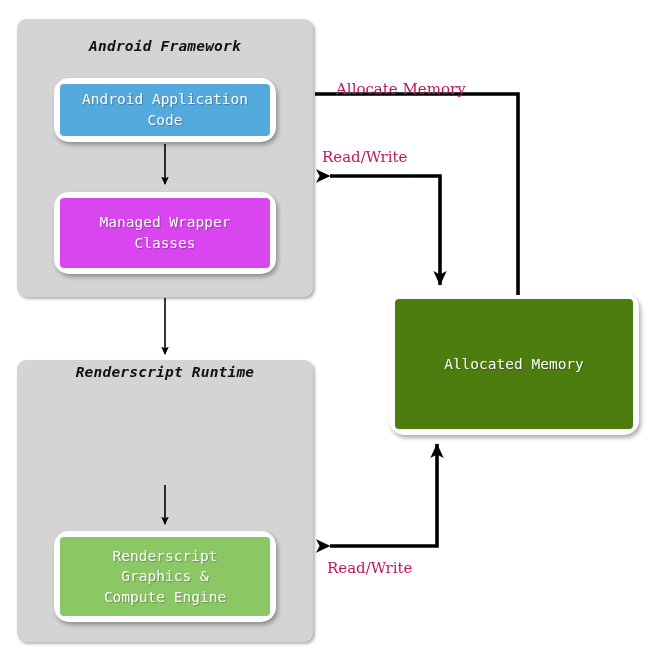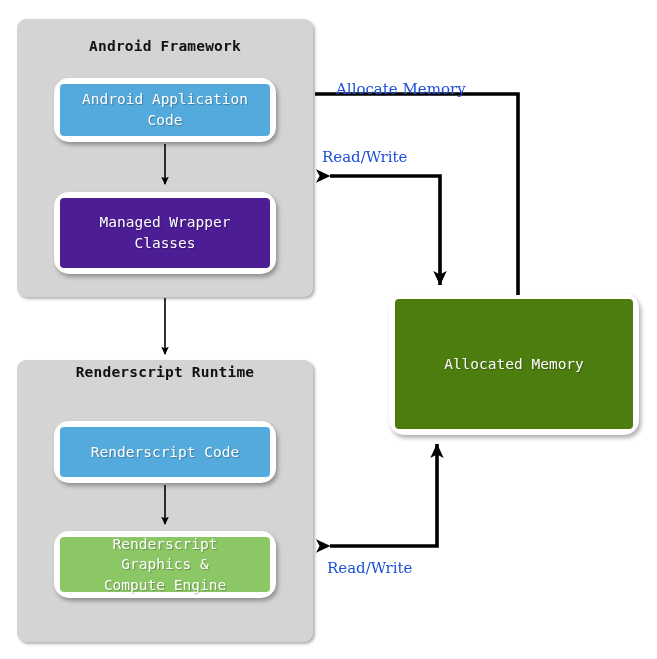--- a/index.html
+++ b/index.html
@@ -30,20 +30,21 @@
   .group-title {
     position: absolute;
     left: 0;
     right: 0;
     text-align: center;
     font-family: "DejaVu Sans Mono", monospace;
     font-weight: bold;
     font-size: 14.5px;
     color: #111111;
     letter-spacing: 0.2px;
+    font-style: italic;
   }
 
   
   .node {
     position: absolute;
     background: #ffffff;
     border-radius: 15px;
     box-shadow: 2px 3px 4px rgba(0,0,0,0.32);
     display: flex;
     align-items: center;
@@ -71,21 +72,21 @@
   .gold   { background: #DFB busted; }
   .gold   { background: #DEB košík; }
   .gold   { background: #DDB košík; }
   .gold   { background: #DDB455; }
 
   
   .arrow-label {
     position: absolute;
     font-family: "DejaVu Serif", "Liberation Serif", serif;
     font-size: 15px;
-    color: #1d4ed8;
+    color: #be185d;
     white-space: nowrap;
   }
 
   svg.overlay {
     position: absolute;
     left: 0; top: 0;
     width: 657px;
     height: 659px;
     pointer-events: none;
   }
@@ -98,33 +99,30 @@
   <div class="group" style="left:17px; top:19px; width:296px; height:278px;">
     <div class="group-title" style="top:19px;">Android Framework</div>
   </div>
 
   <div class="node" style="left:54px; top:78px; width:222px; height:64px;">
     <div class="node-core blue" style="background: rgb(85, 170, 221);">Android Application
 Code</div>
   </div>
 
   <div class="node" style="left:54px; top:192px; width:222px; height:82px;">
-    <div class="node-core green" style="background: #4c1d95;">Managed Wrapper
+    <div class="node-core green" style="background: #d946ef;">Managed Wrapper
 Classes</div>
   </div>
 
   <div class="group" style="left:17px; top:360px; width:296px; height:282px;">
     <div class="group-title" style="top:4px;">Renderscript Runtime</div>
   </div>
 
-  <div class="node" style="left:54px; top:421px; width:222px; height:62px;">
-    <div class="node-core blue" style="background: rgb(85, 170, 221);">Renderscript Code</div>
-  </div>
 
-  <div class="node" style="left:54px; top:531px; width:222px; height:67px;">
+  <div class="node" style="left:54px; top:531px; width:222px; height:91px;">
     <div class="node-core green" style="background: rgb(140, 199, 101);">Renderscript
 Graphics &amp;
 Compute Engine</div>
   </div>
 
   <div class="node" style="left:389px; top:293px; width:250px; height:142px;">
     <div class="node-core gold" style="background: #4d7c0f;">Allocated Memory</div>
   </div>
 
   <svg class="overlay" viewBox="0 0 657 659" xmlns="http://www.w3.org/2000/svg">

